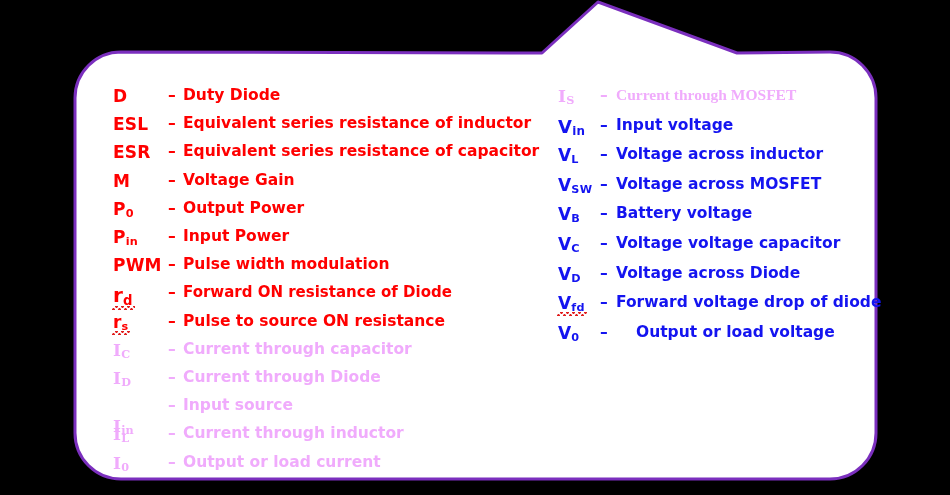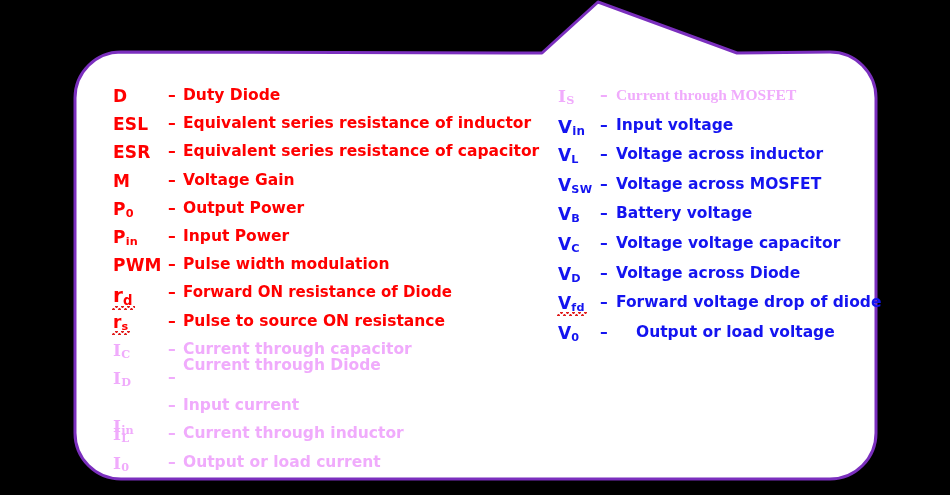--- a/index.html
+++ b/index.html
@@ -121,24 +121,24 @@
       <span class="dash c-red" style="left: 168px; top: 283.4px; font-size: 15.5px;">–</span>
       <span class="desc c-red" style="left: 183px; top: 283.4px; font-size: 15px;">Forward ON resistance of Diode</span>
       <span class="sym c-red" style="left: 113px; top: 311.6px; font-size: 17px;"><span class="squiggle">r<sub>s</sub></span></span>
       <span class="dash c-red" style="left: 168px; top: 311.6px; font-size: 15.5px;">–</span>
       <span class="desc c-red" style="left: 183px; top: 311.6px; font-size: 15.5px;">Pulse to source ON resistance</span>
       <span class="sym c-black glyph-I" style="left: 113px; top: 339.8px; font-size: 17px;"><span>I<sub>C</sub></span></span>
       <span class="dash c-black" style="left: 168px; top: 339.8px; font-size: 15.5px;">–</span>
       <span class="desc c-black" style="left: 183px; top: 339.8px; font-size: 15.5px;">Current through capacitor</span>
       <span class="sym c-black glyph-I" style="left: 113px; top: 368px; font-size: 17px;"><span>I<sub>D</sub></span></span>
       <span class="dash c-black" style="left: 168px; top: 368px; font-size: 15.5px;">–</span>
-      <span class="desc c-black" style="left: 183px; top: 356px; font-size: 15.5px;">Current through Diode</span>
+      <span class="desc c-black" style="left: 183px; top: 368px; font-size: 15.5px;">Current through Diode</span>
       <span class="sym c-black glyph-I" style="left: 113px; top: 396.2px; font-size: 17px; margin-top: 20px;"><span>I<sub>in</sub></span></span>
       <span class="dash c-black" style="left: 168px; top: 396.2px; font-size: 15.5px;">–</span>
-      <span class="desc c-black" style="left: 183px; top: 396.2px; font-size: 15.5px;">Input current</span>
+      <span class="desc c-black" style="left: 183px; top: 396.2px; font-size: 15.5px;">Input source</span>
       <span class="sym c-black glyph-I" style="left: 113px; top: 424.4px; font-size: 17px;"><span>I<sub>L</sub></span></span>
       <span class="dash c-black" style="left: 168px; top: 424.4px; font-size: 15.5px;">–</span>
       <span class="desc c-black" style="left: 183px; top: 424.4px; font-size: 15.5px;">Current through inductor</span>
       <span class="sym c-black glyph-I" style="left: 113px; top: 452.6px; font-size: 17px;"><span>I<sub>0</sub></span></span>
       <span class="dash c-black" style="left: 168px; top: 452.6px; font-size: 15.5px;">–</span>
       <span class="desc c-black" style="left: 183px; top: 452.6px; font-size: 15.5px;">Output or load current</span>
     </div>
   <div class="column" id="right-column">
       <span class="sym c-black glyph-I" style="left: 558px; top: 86px; font-size: 17px;"><span>I<sub>S</sub></span></span>
       <span class="dash c-black" style="left: 600px; top: 86px; font-size: 15.5px;">–</span>

